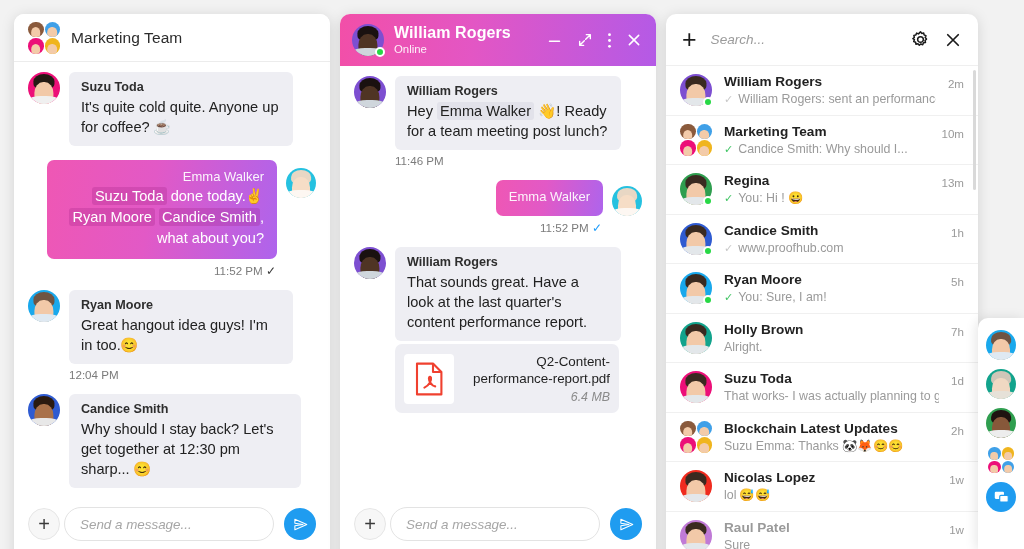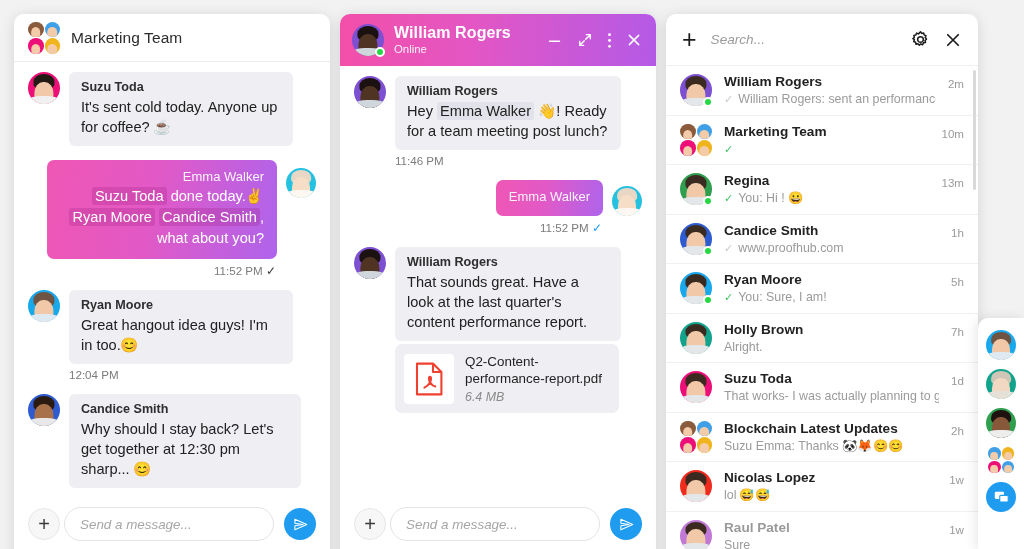--- a/index.html
+++ b/index.html
@@ -164,21 +164,21 @@
     <div class="msglist">
 
       <div class="row">
         <div class="av av-32" style="background:#ec0f78">
           <span class="av-hair" style="background:#241a14"></span>
             <span class="av-face"></span>
             <span class="av-body" style="background:#f0f0f0"></span>
         </div>
         <div class="bubble">
           <div class="bub-name">Suzu Toda</div>
-          <div class="bub-text">It's sent cold today. Anyone up for coffee? ☕</div>
+          <div class="bub-text">It's quite cold quite. Anyone up for coffee? ☕</div>
         </div>
       </div>
 
       <div class="row out" style="margin-top:14px;">
         <div class="bubble out">
           <div class="bub-name">Emma Walker</div>
           <div class="bub-text">
             <span class="mention dark">Suzu Toda</span><span> done today.✌️</span><br>
             <span class="mention dark">Ryan Moore</span>
             <span class="mention dark">Candice Smith</span><span>, what about you?</span>
@@ -310,21 +310,21 @@
           <span class="av-hair" style="background:#1a1110"></span>
             <span class="av-face" style="background:#4f3424"></span>
             <span class="av-body" style="background:#cfd6dc"></span>
         </div>
         <div class="bubble" style="max-width:226px;">
           <div class="bub-name">William Rogers</div>
           <div class="bub-text">That sounds great. Have a look at the last quarter's content performance report.</div>
         </div>
       </div>
 
-      <div class="row" style="margin-top:0;">
+      <div class="row" style="margin-top:0;text-align:right;">
         <div style="width:32px;flex:0 0 32px;"></div>
         <div class="filecard">
           <div class="pdfbox">
             <svg width="30" height="34" viewBox="0 0 30 34">
               <path d="M3 1.6h16l8.4 8.4v22.4H3z" fill="none" stroke="#f0402f" stroke-width="2.1" stroke-linejoin="round"></path>
               <path d="M19 1.6V10h8.4" fill="none" stroke="#f0402f" stroke-width="2.1" stroke-linejoin="round"></path>
               <path d="M10.4 25.6c5-2.4 7.2-7.5 6.6-9.8-.4-1.6-2-1.3-2.1.4-.1 2.6 2.6 7.6 6.3 8.2" fill="none" stroke="#f0402f" stroke-width="2.1" stroke-linecap="round"></path>
             </svg>
           </div>
           <div>
@@ -389,20 +389,21 @@
           <div class="grpav">
             <i style="background:#8a5a3c"></i>
             <i style="background:#3fa0e8"></i>
             <i style="background:#ec0f78"></i>
             <i style="background:#f0b51e"></i>
           </div>
           <div class="conv-mid">
             <div class="conv-name">Marketing Team</div>
             <div class="conv-prev">
               <span class="ck">✓</span>
+              <span>Candice Smith: Why should I...</span>
             </div>
           </div>
           <div class="conv-time">10m</div>
         </div>
         <div class="conv">
           <div class="avwrap">
             <div class="av av-32" style="background:#2f9e4f">
               <span class="av-hair" style="background:#3a2a20"></span>
               <span class="av-face"></span>
               <span class="av-body"></span>

